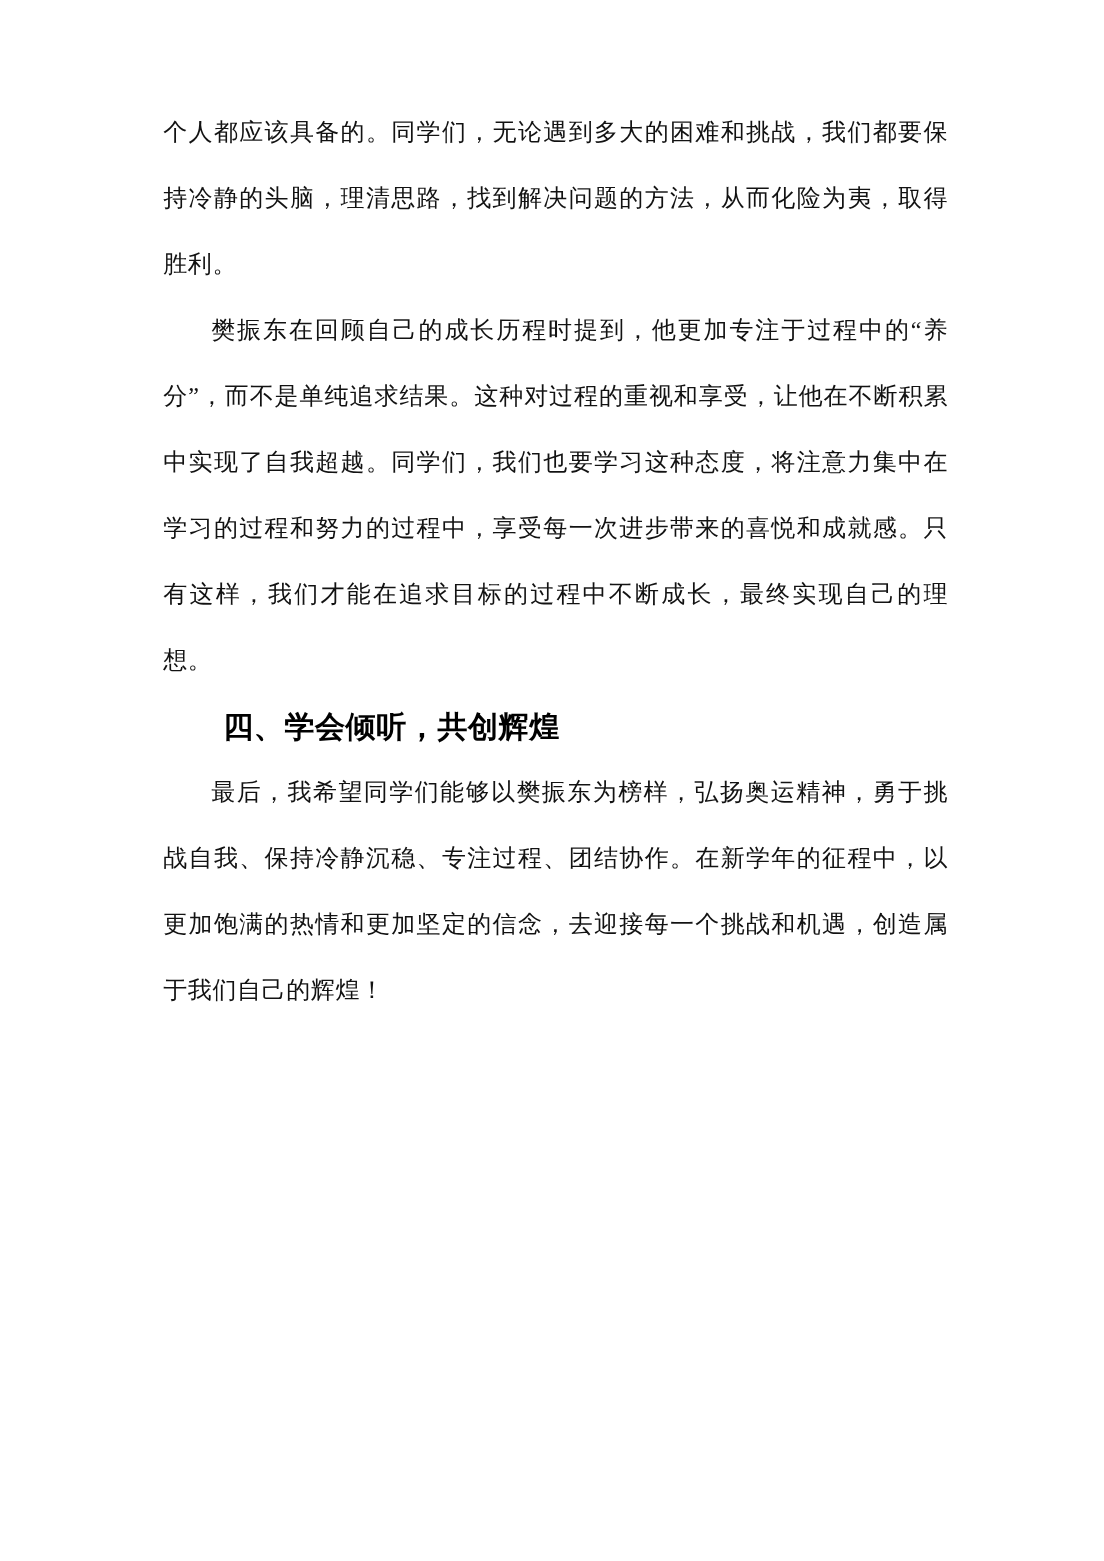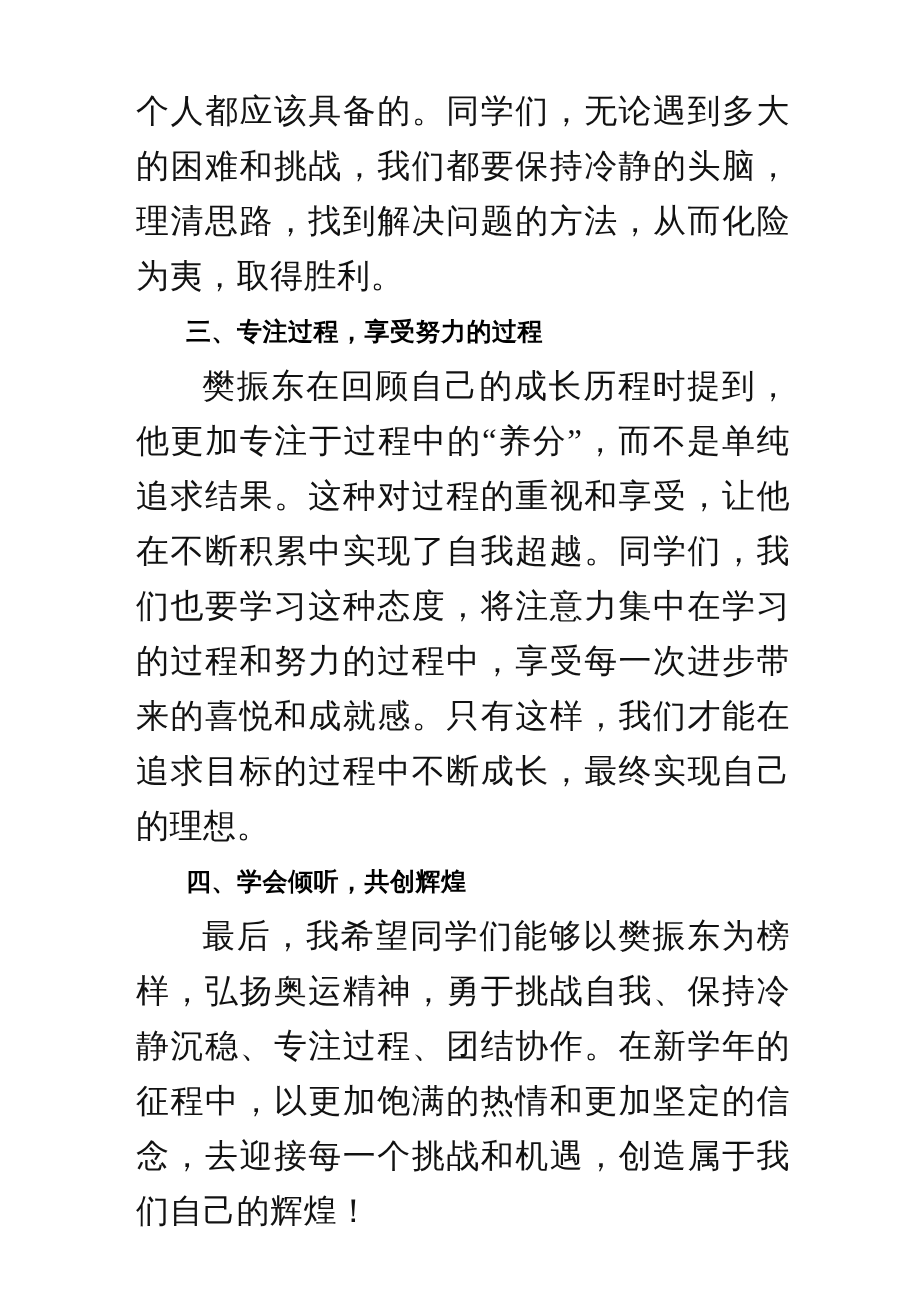--- a/index.html
+++ b/index.html
@@ -13,21 +13,21 @@
     height: 1301px;
     background: #ffffff;
     box-sizing: border-box;
     padding: 84px 130px 0 136px;
     overflow: hidden;
     font-family: "Liberation Serif", "DejaVu Serif", serif;
     color: #121212;
   }
   .para {
     margin: 0;
-    font-size: 33px;
+    font-size: 20px;
     line-height: 55px;
     text-align: justify;
     text-indent: 2em;
     letter-spacing: 0.5px;
     word-break: break-all;
   }
   .para.no-indent {
     text-indent: 0;
   }
   .heading {
@@ -40,21 +40,20 @@
     text-indent: 2em;
     letter-spacing: 0.5px;
   }
 </style>
 </head>
 <body>
 
 <div class="page">
   <p class="para no-indent">个人都应该具备的。同学们，无论遇到多大的困难和挑战，我们都要保持冷静的头脑，理清思路，找到解决问题的方法，从而化险为夷，取得胜利。</p>
 
-  <h2 class="heading">三、专注过程，享受努力的过程</h2>
 
   <p class="para">樊振东在回顾自己的成长历程时提到，他更加专注于过程中的“养分”，而不是单纯追求结果。这种对过程的重视和享受，让他在不断积累中实现了自我超越。同学们，我们也要学习这种态度，将注意力集中在学习的过程和努力的过程中，享受每一次进步带来的喜悦和成就感。只有这样，我们才能在追求目标的过程中不断成长，最终实现自己的理想。</p>
 
   <h2 class="heading">四、学会倾听，共创辉煌</h2>
 
 
   <p class="para">最后，我希望同学们能够以樊振东为榜样，弘扬奥运精神，勇于挑战自我、保持冷静沉稳、专注过程、团结协作。在新学年的征程中，以更加饱满的热情和更加坚定的信念，去迎接每一个挑战和机遇，创造属于我们自己的辉煌！</p>
 
 </div>
 

